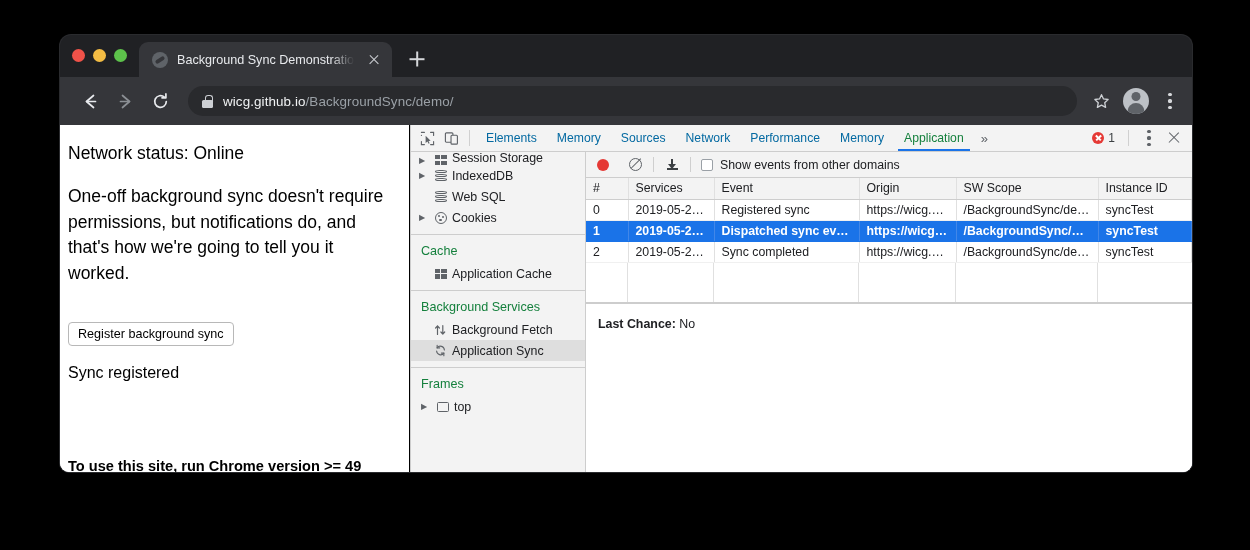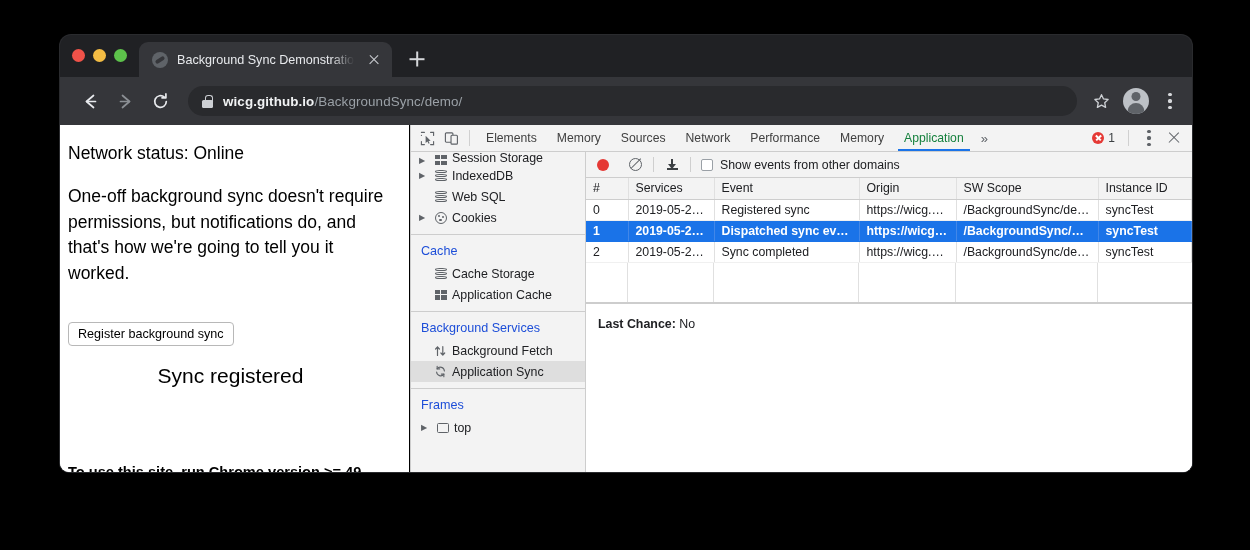--- a/index.html
+++ b/index.html
@@ -132,21 +132,21 @@
     content:""; position:absolute; left:0; bottom:0;
     width:11px; height:7.5px; border-radius:1.5px; background:#cdd0d4;
   }
   .lock-icon::after {
     content:""; position:absolute; left:2.5px; top:0;
     width:6px; height:7px;
     border:1.6px solid #cdd0d4; border-bottom:none;
     border-radius: 3px 3px 0 0;
   }
   .url { font-size: 13.4px; white-space: nowrap; letter-spacing: .1px; }
-  .url .host { color: #f1f3f4; font-weight: bold; }
+  .url .host { color: #f1f3f4; font-weight: normal; }
   .url .path { color: #9aa0a6; }
 
   .star-btn { width: 26px; height: 26px; flex: none; display:flex; align-items:center; justify-content:center; }
   .avatar-btn {
     width: 26px; height: 26px; flex: none;
     border-radius: 50%; background: #bdc1c6;
     position: relative; overflow: hidden;
     margin: 0 6px;
   }
   .avatar-btn::before {
@@ -179,21 +179,21 @@
   .reg-btn {
     font-family: "Liberation Sans", sans-serif;
     font-size: 12.6px;
     color: #000;
     background: #fff;
     border: 1px solid #b8b8b8;
     border-radius: 4px;
     padding: 4px 9px;
     margin-bottom: 18px;
   }
-  .page-status { font-size: 21px; margin-bottom: 76px; text-align: center; }
+  .page-status { font-size: 16px; margin-bottom: 76px; }
   .page-note { font-size: 14.6px; font-weight: bold; }
 
   
   .devtools {
     flex: 1;
     background: #f3f3f3;
     display: flex; flex-direction: column;
     border-left: 1px solid #cdcdcd;
   }
   .dt-tabbar {
@@ -203,21 +203,21 @@
     display: flex; align-items: center;
     padding-left: 4px;
   }
   .dt-icon-btn {
     width: 24px; height: 24px;
     display:flex; align-items:center; justify-content:center;
     flex: none;
   }
   .dt-sep { width:1px; height:16px; background:#d0d0d0; margin:0 6px; flex:none; }
   .dt-tab {
-    font-size: 12.2px; color: #404040;
+    font-size: 12.2px; color: #0369a1;
     padding: 0 10px;
     height: 26px; line-height: 26px;
     white-space: nowrap;
     position: relative;
   }
   .dt-tab.active { color: #15803d; }
   .dt-tab.active::after {
     content:""; position:absolute; left:4px; right:4px; bottom:0;
     height:2px; background:#1a73e8;
   }
@@ -262,21 +262,21 @@
   }
   .tree-row.selected { background:#dedede; }
   .tree-row.clipped { height: 13px; align-items: flex-end; overflow: hidden; }
   .arrow {
     width: 10px; flex:none;
     font-size: 8px; color:#5f6368; line-height:1;
   }
   .arrow.empty { visibility:hidden; }
   .tw { width:15px; flex:none; display:flex; align-items:center; justify-content:center; }
   .section-head {
-    font-size: 12.6px; color:#1d4ed8;
+    font-size: 12.6px; color:#15803d;
     padding: 9px 0 5px 10px;
   }
   .tree-div { height:1px; background:#cdcdcd; margin: 6px 0 0 0; }
   .indent { padding-left: 22px; }
 
   
   .ic-db { width:12px; height:12px; position:relative; }
   .ic-db i { position:absolute; left:0; width:12px; height:3px; border-radius:50%/2px;
       border:1.2px solid #5f6368; background:#f3f3f3; }
   .ic-grid { width:12px; height:10px; display:grid; grid-template-columns:1fr 1fr;
@@ -510,30 +510,20 @@
                   <i style="left:3.5px;top:6px"></i>
                 </span>
             </span>
             <span>Cookies</span>
           </div>
 
           <div class="tree-div"></div>
 
           <div class="section-head">Cache</div>
 
-          <div class="tree-row indent">
-            <span class="tw">
-              <span class="ic-db">
-                  <i style="top:0"></i>
-                  <i style="top:4.3px"></i>
-                  <i style="top:8.6px"></i>
-                </span>
-            </span>
-            <span>Cache Storage</span>
-          </div>
           <div class="tree-row indent">
             <span class="tw">
               <span class="ic-grid">
                   <b></b>
                   <b></b>
                   <b></b>
                   <b></b>
                 </span>
             </span>
             <span>Application Cache</span>

